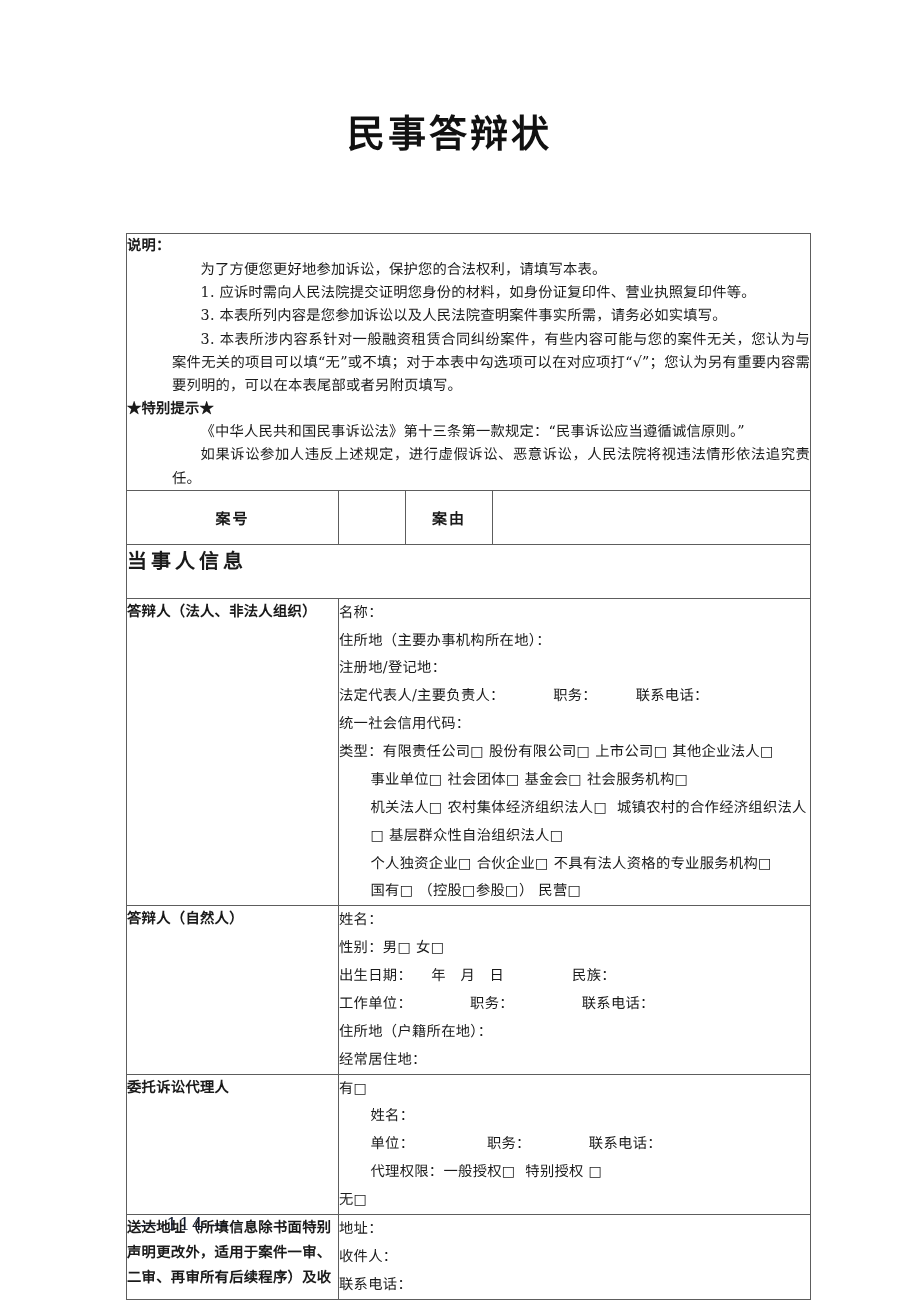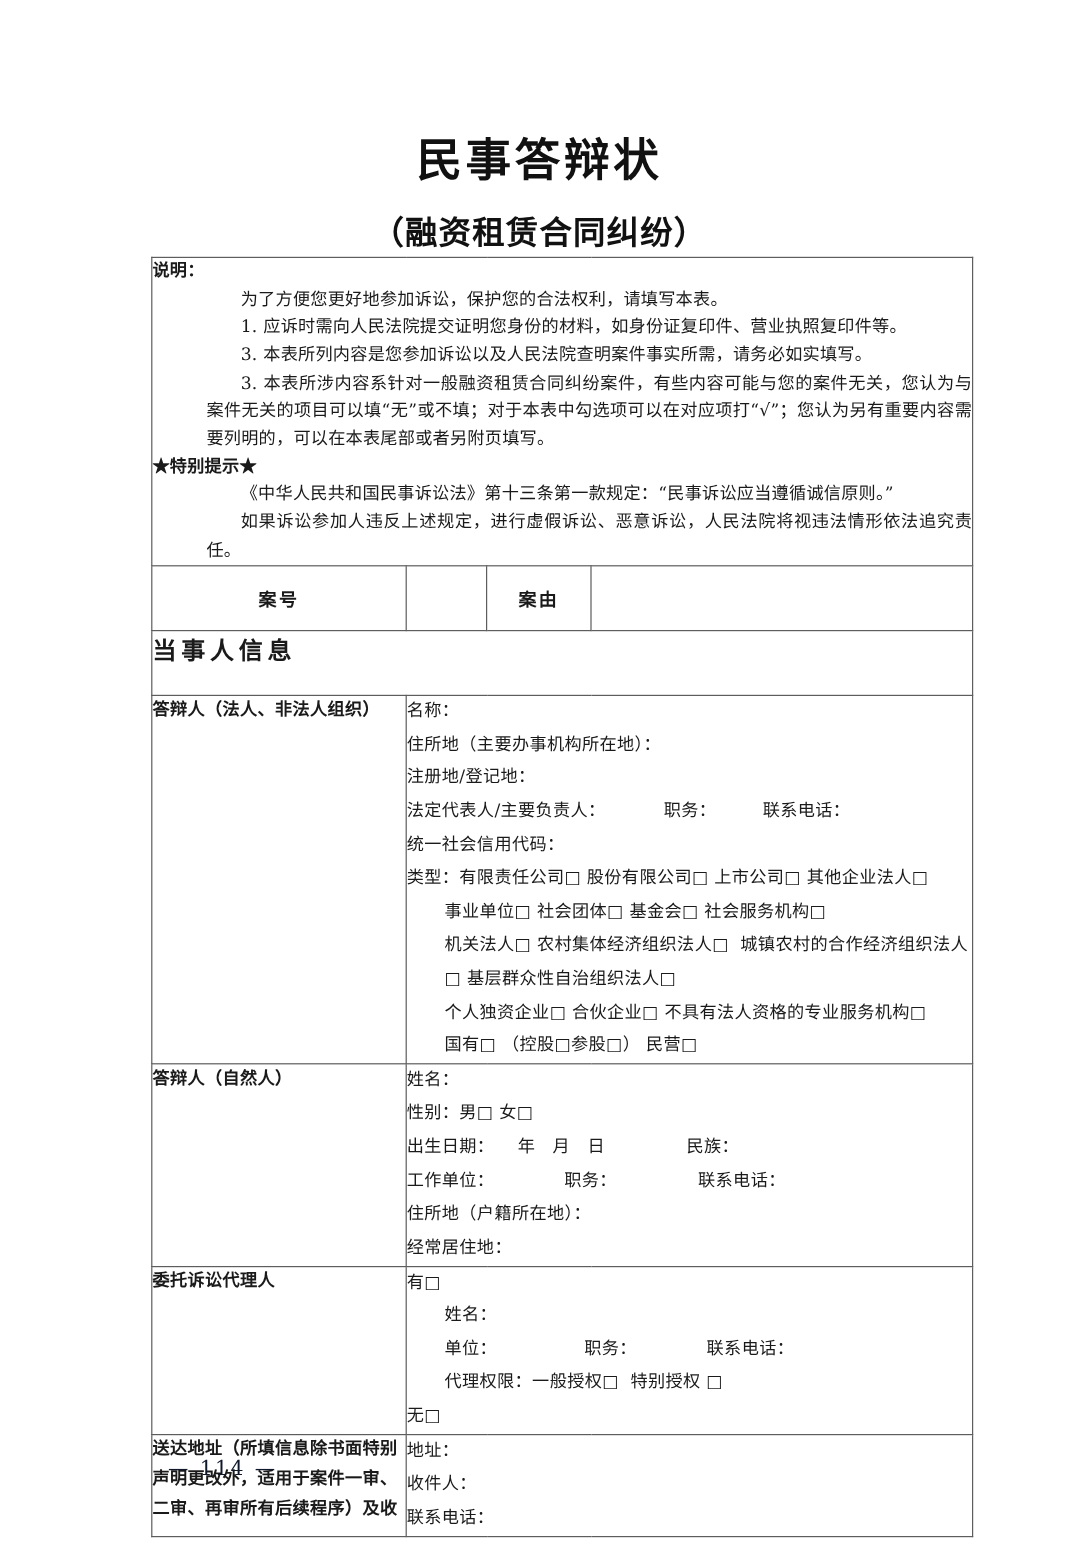--- a/index.html
+++ b/index.html
@@ -45,21 +45,21 @@
     letter-spacing: 1px;
     margin: 14px 0 0 0;
     color: #111;
     font-family: "DejaVu Serif", "Liberation Serif", serif;
   }
 
   
   .form-table {
     position: absolute;
     left: 126px;
-    top: 214px;
+    top: 233px;
     width: 684px;
     border-collapse: collapse;
     table-layout: fixed;
   }
   .form-table td {
     border: 1px solid #5d5d5d;
     vertical-align: top;
     padding: 0;
   }
 
@@ -146,21 +146,20 @@
     font-family: "DejaVu Serif", "Liberation Serif", serif;
   }
 </style>
 </head>
 <body>
 
 <div class="page">
 
   <div class="title-block">
     <h1 class="doc-title">民事答辩状</h1>
-    <div class="doc-subtitle">（融资租赁合同纠纷）</div>
   </div>
 
   <table class="form-table">
     <colgroup>
       <col style="width:212px">
       <col style="width:67px">
       <col style="width:87px">
       <col style="width:318px">
     </colgroup>
 

